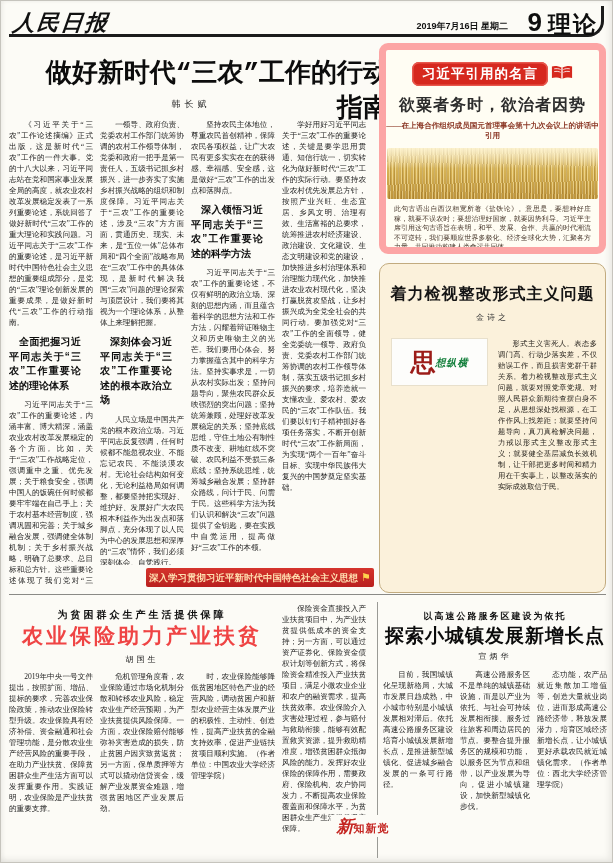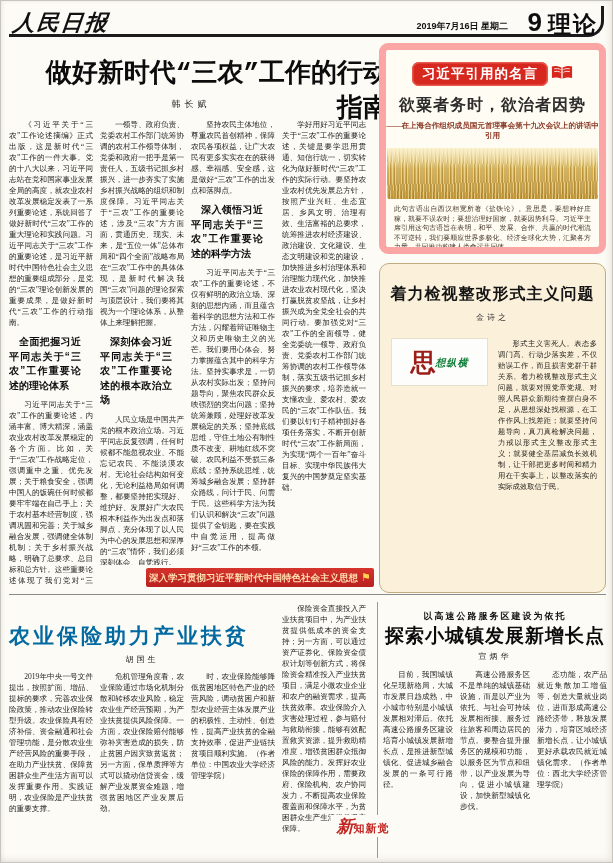--- a/index.html
+++ b/index.html
@@ -82,22 +82,22 @@
   .t-col-2 { left:118px; }
   .t-logo { width:97px; height:48px; background:#fdfdfb; border:1px solid #e8e0cc;
             display:flex; align-items:center; justify-content:center; margin-bottom:6px; }
   .t-logo .big { font-weight:bold; font-size:25px; color:#9c1c18; }
   .t-logo .rest { font-weight:bold; font-style:italic; font-size:10px; color:#15803d; letter-spacing:1px; }
 
   
   .bl-kicker { position:absolute; left:8px; top:607px; width:266px; text-align:center;
               font-family:"Liberation Sans","DejaVu Sans",sans-serif;
               font-weight:bold; font-size:10px; letter-spacing:3px; color:#111; }
-  .bl-headline { position:absolute; left:8px; top:621px; width:266px; text-align:left;
-              font-weight:bold; font-size:21px; letter-spacing:3px; color:#0369a1; }
+  .bl-headline { position:absolute; left:8px; top:621px; width:266px; text-align:center;
+              font-weight:bold; font-size:21px; letter-spacing:3px; color:#ef4444; }
   .bl-author { position:absolute; left:8px; top:653px; width:266px; text-align:center;
               font-size:8px; letter-spacing:3px; color:#222; }
   .blc { top:670px; height:186px; }
   .blc1 { left:8px; width:84px; }
   .blc2 { left:99px; width:84px; }
   .blc3 { left:190px; width:84px; }
   .blc4 { left:281px; top:602px; width:84px; height:254px; }
   .xz-logo { position:absolute; left:330px; top:814px; width:64px; height:22px; background:#fcfbf6;
              display:flex; align-items:baseline; justify-content:center; z-index:3; }
   .xz-logo .big { font-weight:bold; font-style:italic; font-size:17px; color:#c42420; }
@@ -184,20 +184,21 @@
       <div class="t-logo">
         <span class="big">思</span>
           <span class="rest">想纵横</span>
       </div>
     </div>
     <div class="t-col t-col-2">
       <p>形式主义害死人。表态多调门高、行动少落实差，不仅贻误工作，而且损害党群干群关系。着力检视整改形式主义问题，就要对照党章党规、对照人民群众新期待查摆自身不足，从思想深处找根源，在工作作风上找差距；就要坚持问题导向，真刀真枪解决问题，力戒以形式主义整改形式主义；就要健全基层减负长效机制，让干部把更多时间和精力用在干实事上，以整改落实的实际成效取信于民。</p>
     </div>
   </div>
 
+  <div class="bl-kicker">为贫困群众生产生活提供保障</div>
   <div class="bl-headline">农业保险助力产业扶贫</div>
   <div class="bl-author">胡国生</div>
   <div class="ncol blc blc1">
     <p>2019年中央一号文件提出，按照扩面、增品、提标的要求，完善农业保险政策，推动农业保险转型升级。农业保险具有经济补偿、资金融通和社会管理功能，是分散农业生产经营风险的重要手段，在助力产业扶贫、保障贫困群众生产生活方面可以发挥重要作用。实践证明，农业保险是产业扶贫的重要支撑。</p>
   </div>
   <div class="ncol blc blc2">
     <p>危机管理角度看，农业保险通过市场化机制分散和转移农业风险，稳定农业生产经营预期，为产业扶贫提供风险保障。一方面，农业保险赔付能够弥补灾害造成的损失，防止贫困户因灾致贫返贫；另一方面，保单质押等方式可以撬动信贷资金，缓解产业发展资金难题，增强贫困地区产业发展后劲。</p>
   </div>
   <div class="ncol blc blc3">
     <p>时，农业保险能够降低贫困地区特色产业的经营风险，调动贫困户和新型农业经营主体发展产业的积极性、主动性、创造性，提高产业扶贫的金融支持效率，促进产业链扶贫项目顺利实施。（作者单位：中国农业大学经济管理学院）</p>

